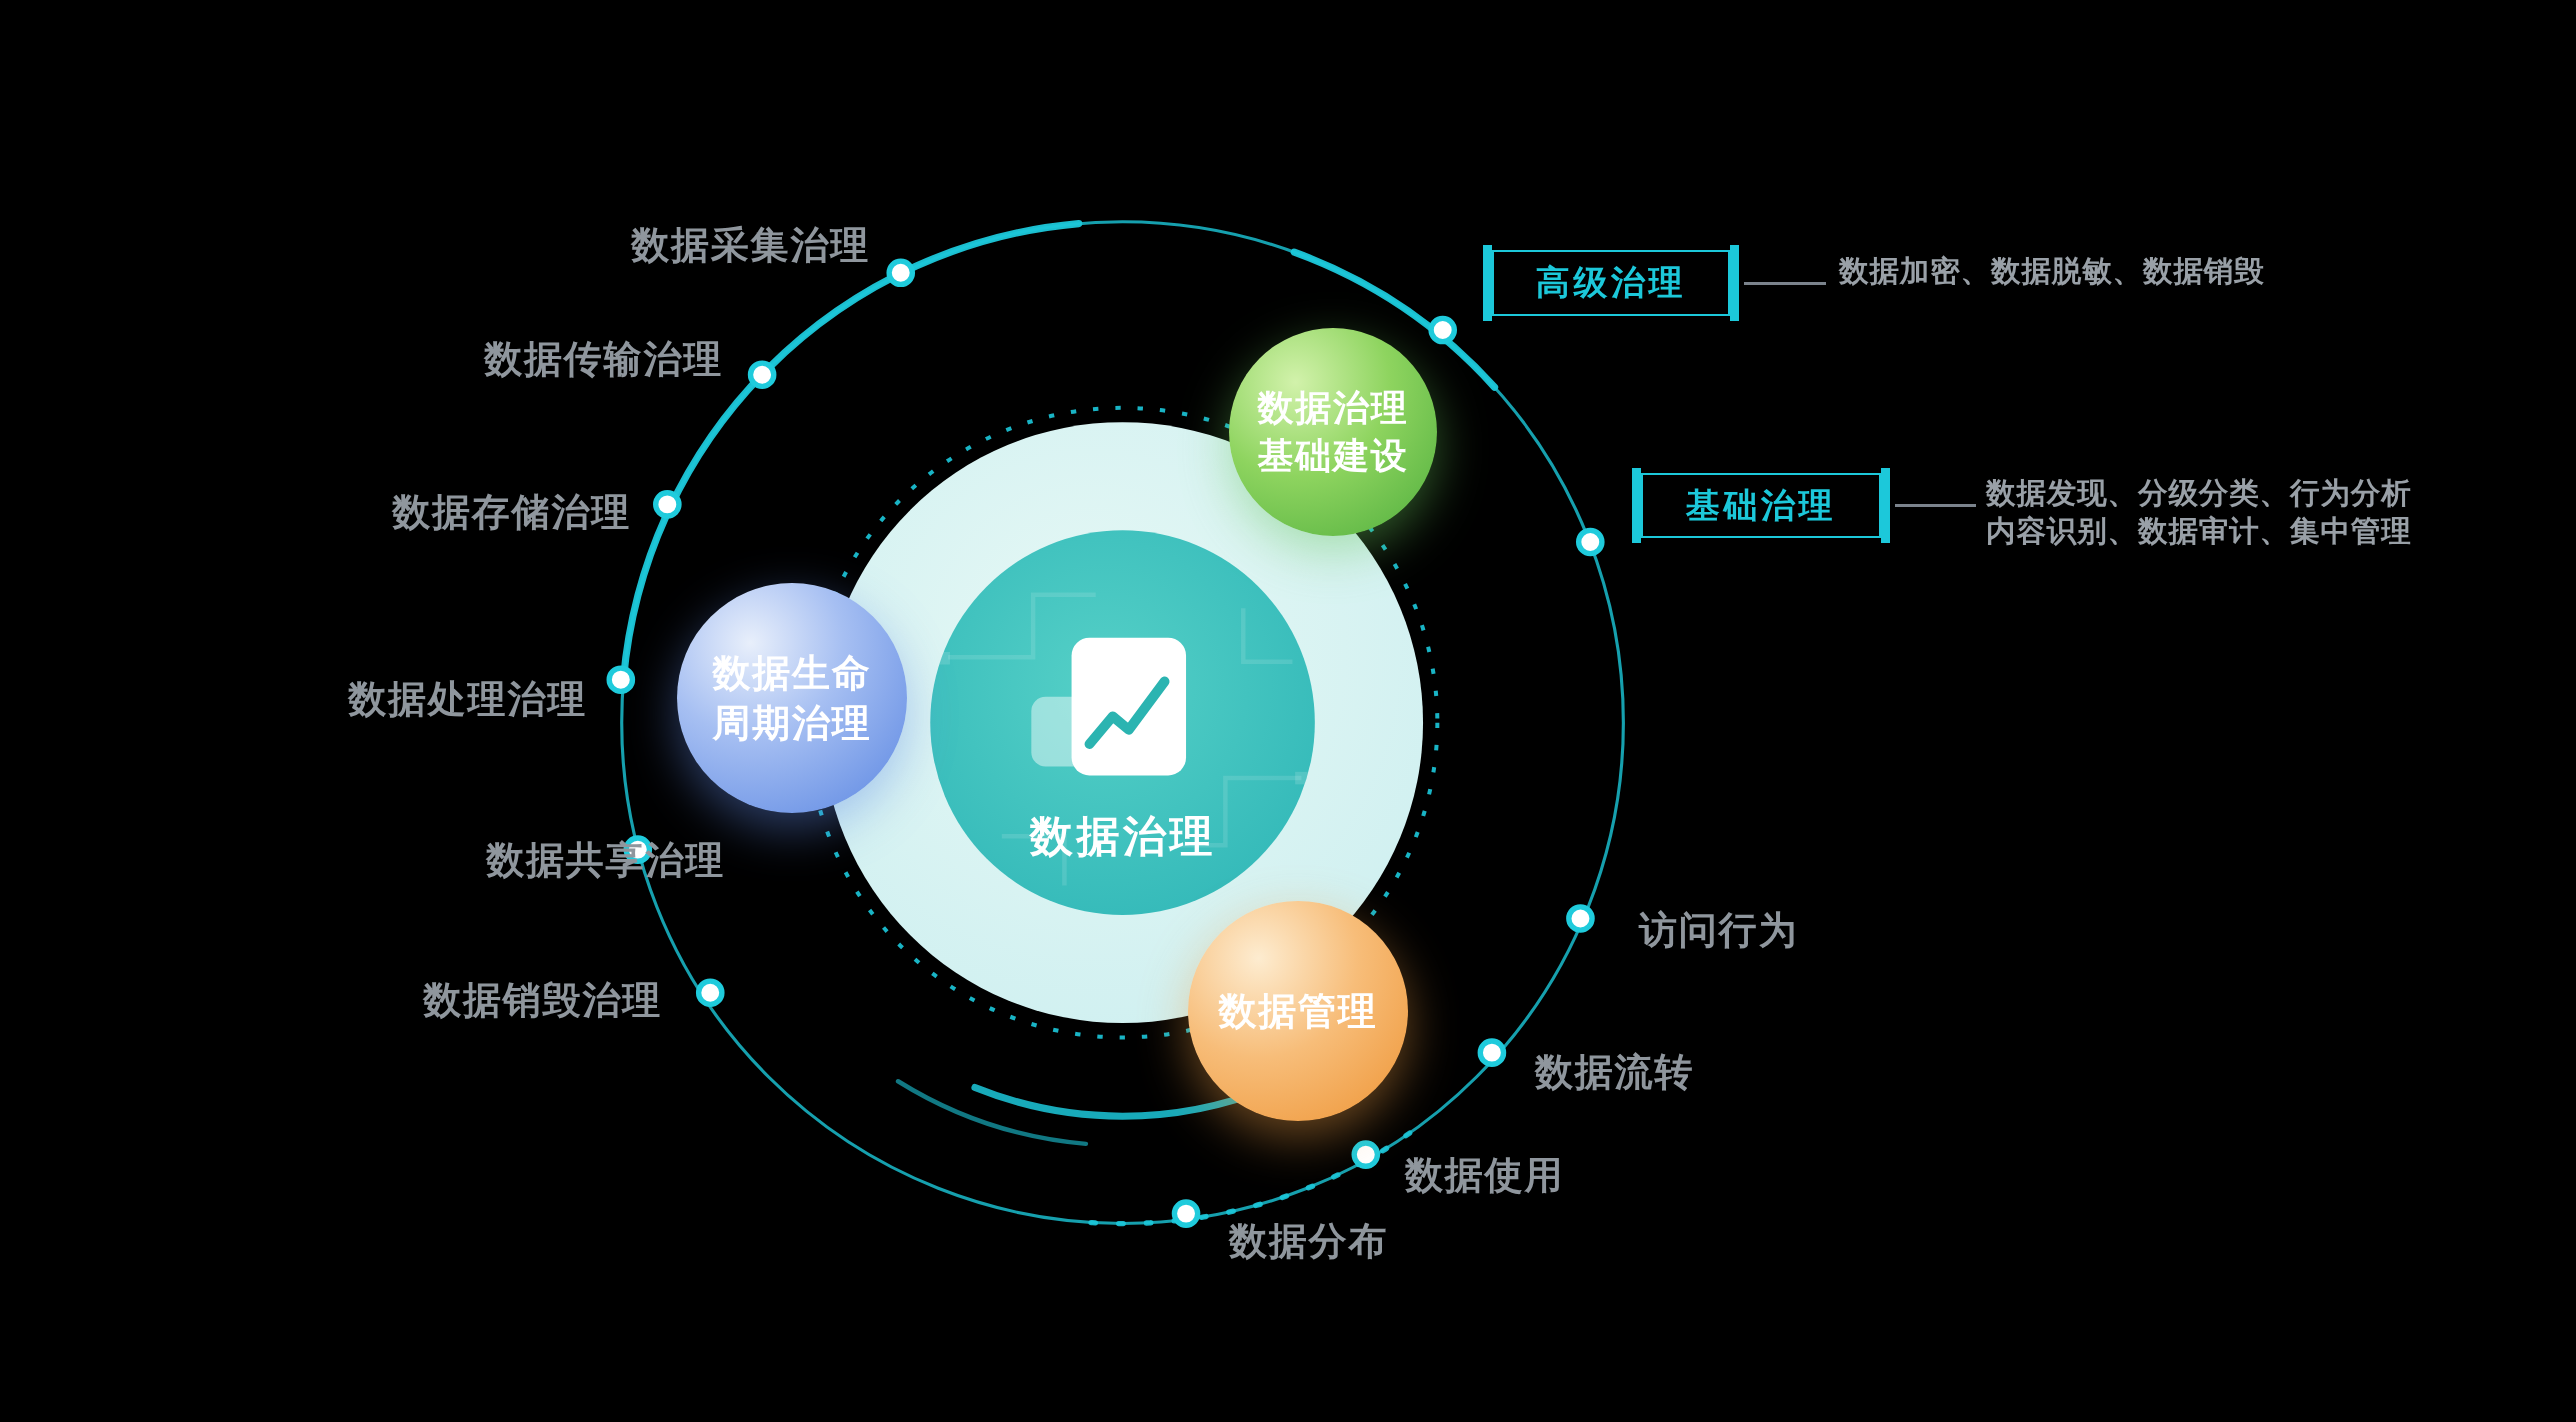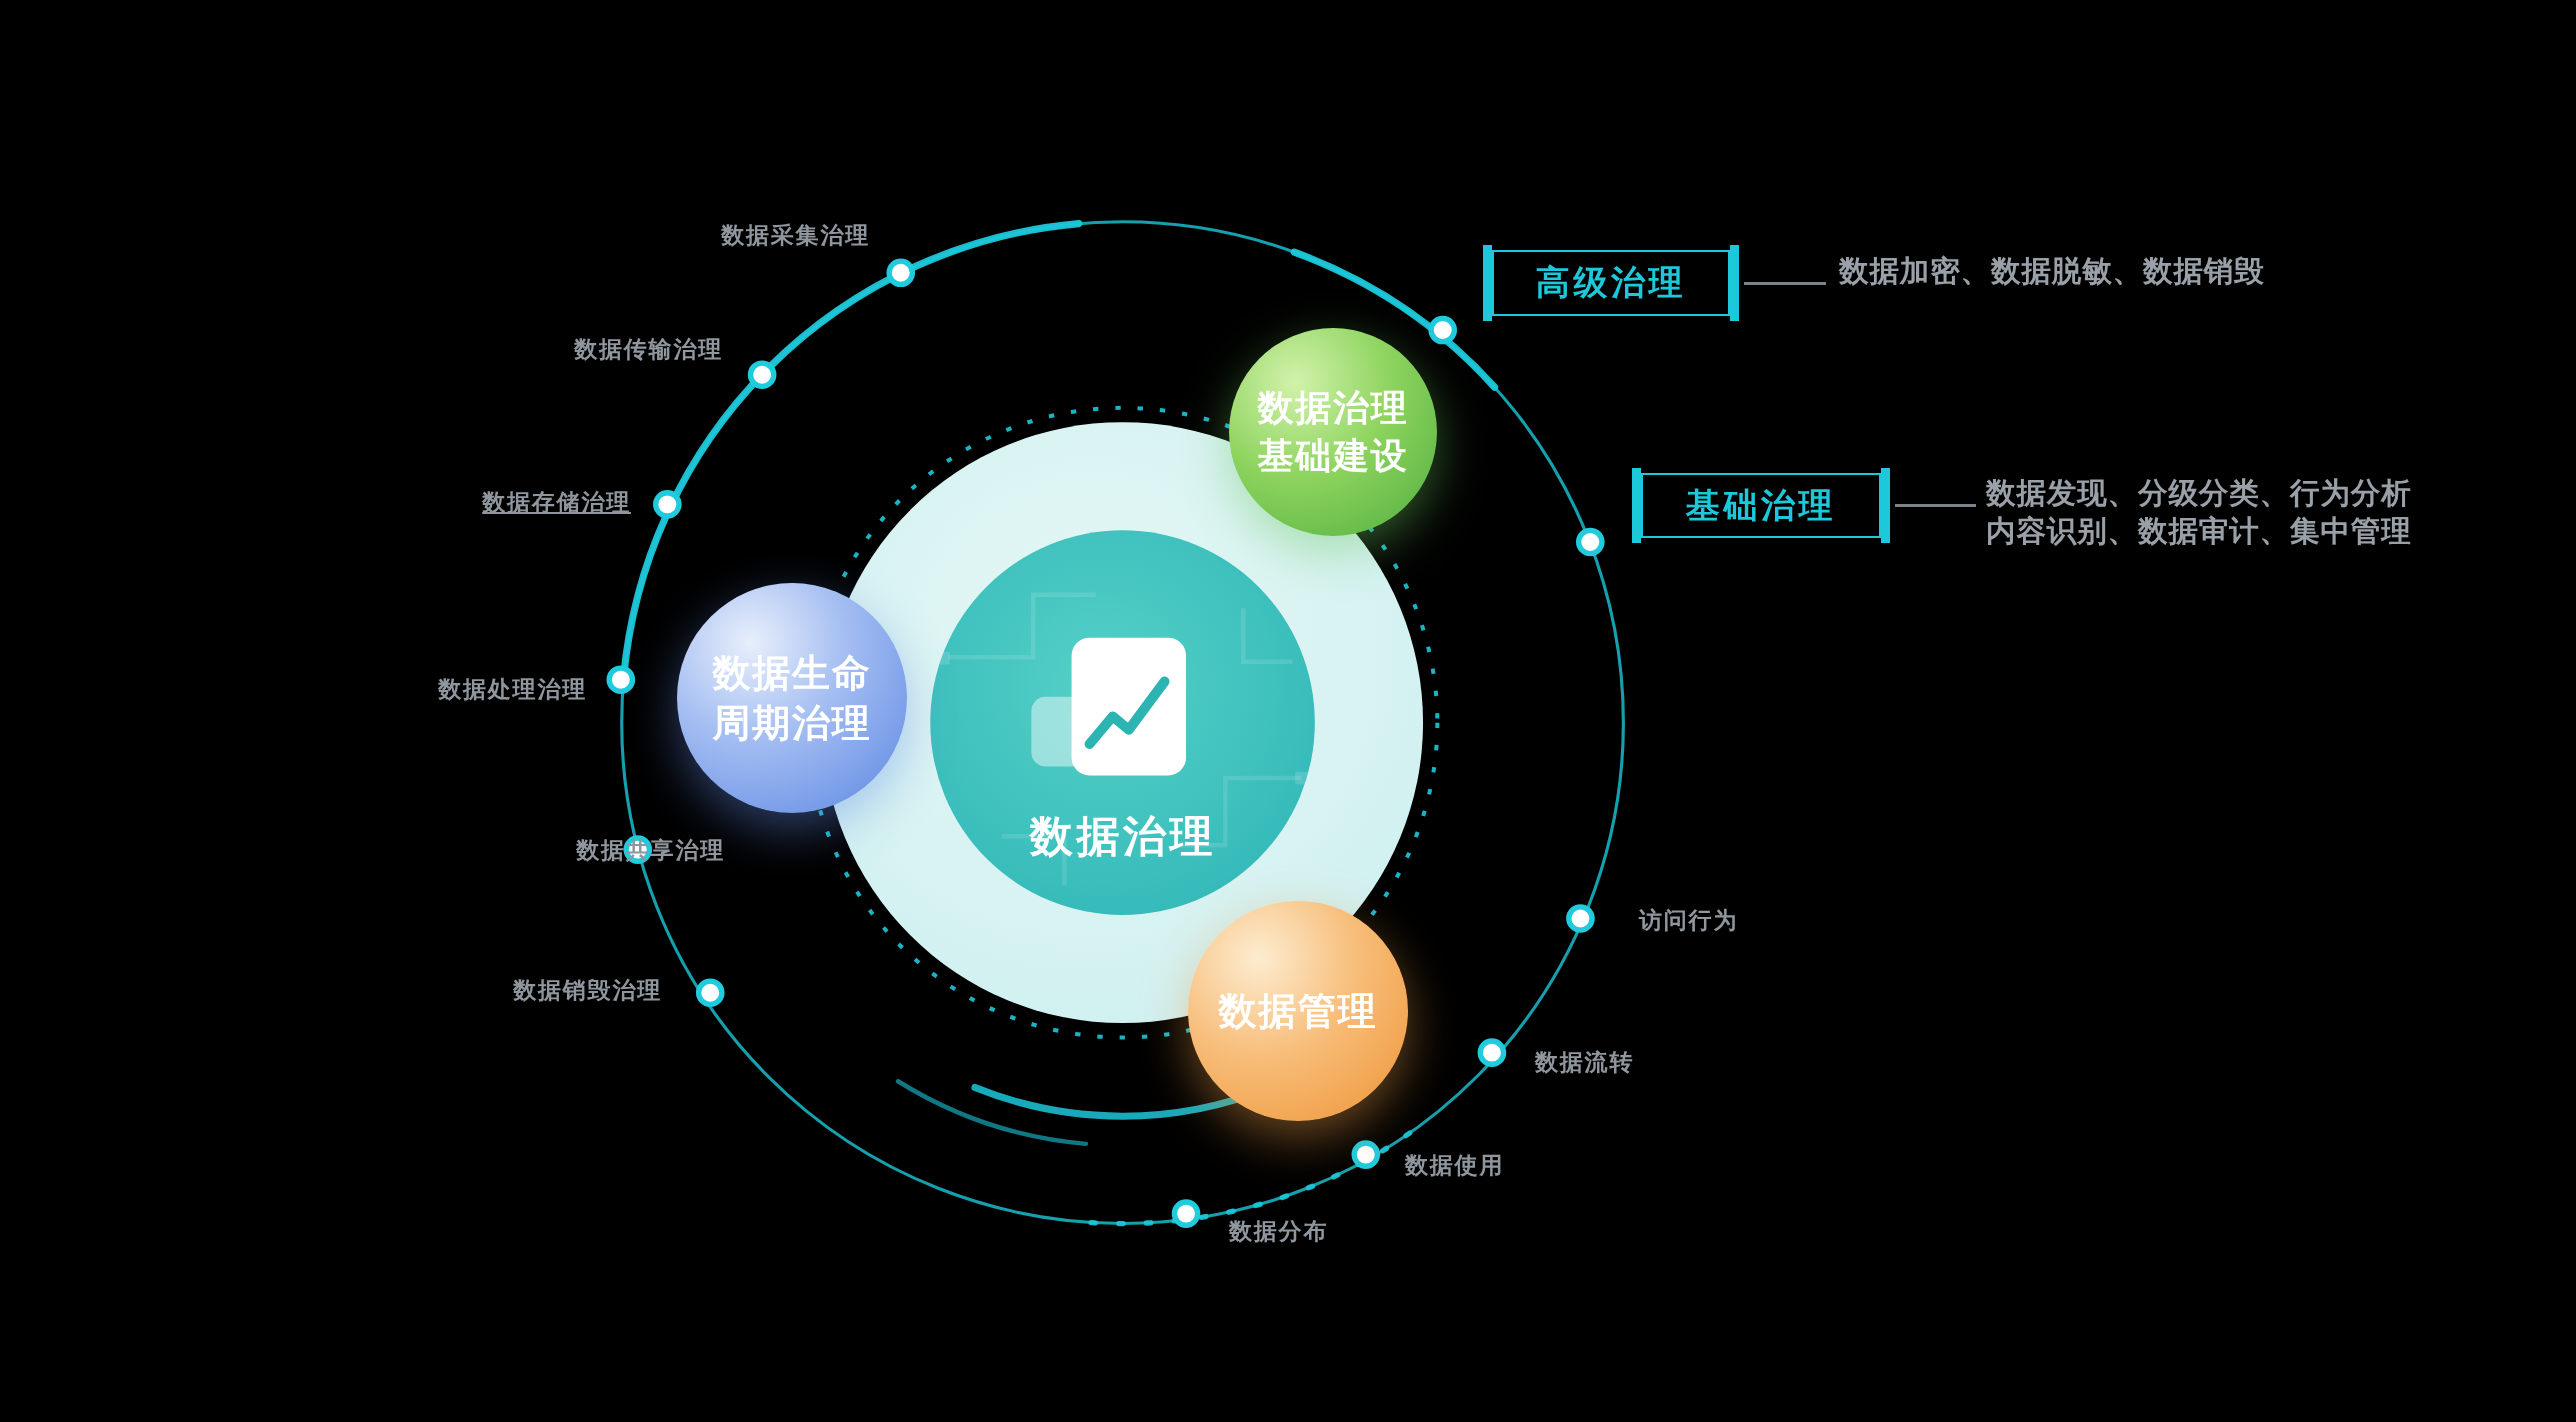--- a/index.html
+++ b/index.html
@@ -3,21 +3,21 @@
 <meta charset="utf-8">
 <style>
   html, body { margin:0; padding:0; background:#000; }
   .stage {
     position:relative; width:2576px; height:1422px; background:#000;
     overflow:hidden; font-family:"Liberation Sans", sans-serif;
   }
   .svg-layer { position:absolute; left:0; top:0; width:2576px; height:1422px; }
 
   .ring-label {
-    position:absolute; color:#8f969d; font-size:23px; font-weight:bold;
+    position:absolute; color:#8f969d; font-size:38px; font-weight:bold;
     letter-spacing:1.8px; white-space:nowrap;
   }
 
   .bubble {
     position:absolute; border-radius:50%; display:flex; flex-direction:column;
     align-items:center; justify-content:center; color:#fff; font-weight:bold;
     text-align:center;
   }
   .bubble .bubble-line { line-height:1.32; letter-spacing:1.8px; }
   .bubble-green {
@@ -139,21 +139,21 @@
     <div class="bubble-line">周期治理</div>
   </div>
   <div class="bubble bubble-orange">
     <div class="bubble-line">数据管理</div>
   </div>
 
   <div class="center-title">数据治理</div>
 
   <div class="ring-label" style="right:1706px; top:220px;">数据采集治理</div>
   <div class="ring-label" style="right:1853px; top:334px;">数据传输治理</div>
-  <div class="ring-label" style="right:1945px; top:487px;text-decoration:underline;">数据存储治理</div>
+  <div class="ring-label" style="right:1945px; top:487px;">数据存储治理</div>
   <div class="ring-label" style="right:1989px; top:674px;">数据处理治理</div>
   <div class="ring-label" style="right:1851px; top:835px;">数据共享治理</div>
   <div class="ring-label" style="right:1914px; top:975px;">数据销毁治理</div>
 
   <div class="ring-label" style="left:1623px; top:905px;margin-left:16px;">访问行为</div>
   <div class="ring-label" style="left:1535px; top:1047px;">数据流转</div>
   <div class="ring-label" style="left:1405px; top:1150px;">数据使用</div>
   <div class="ring-label" style="left:1229px; top:1216px;">数据分布</div>
 
   <div class="callout-box callout-advanced">

